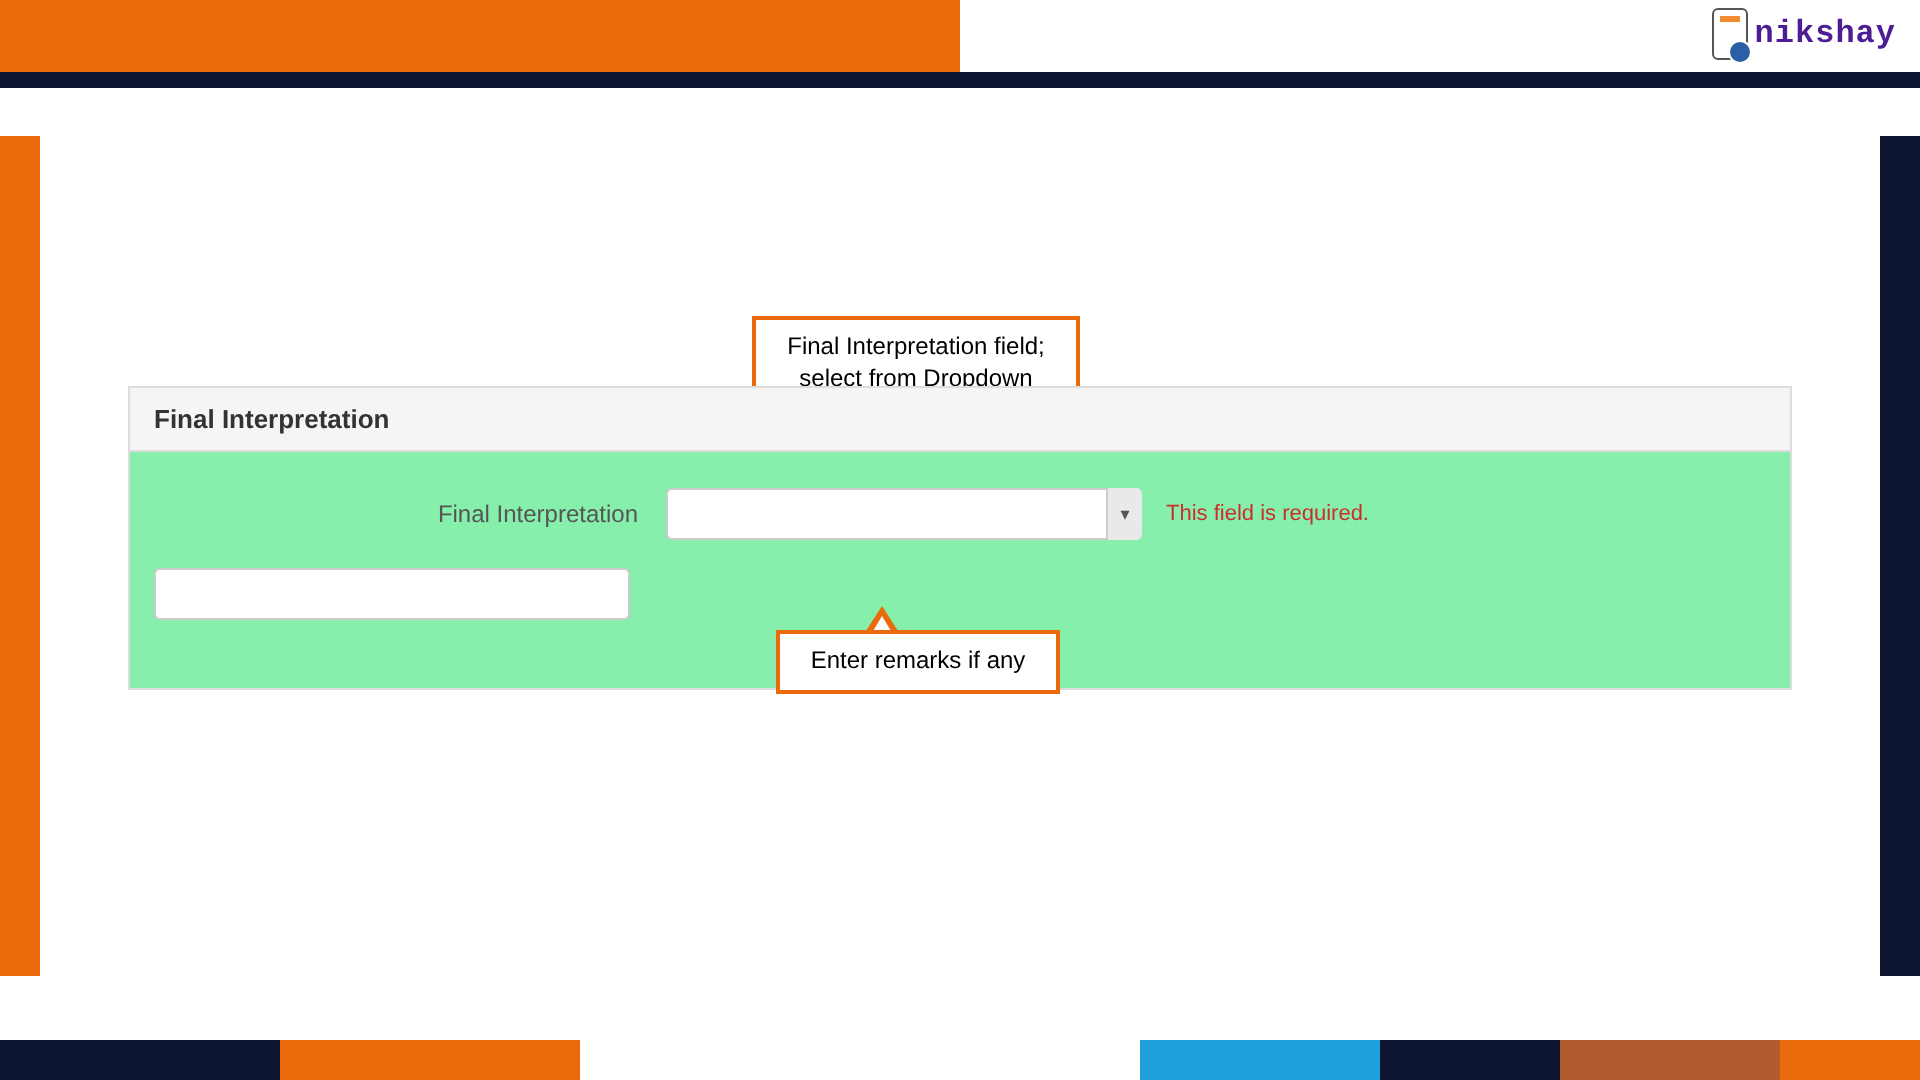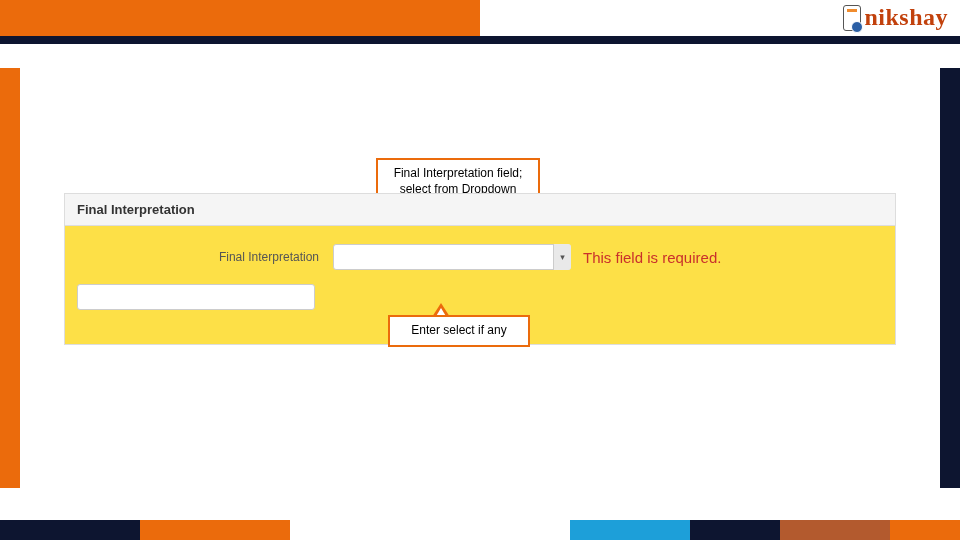--- a/index.html
+++ b/index.html
@@ -5,36 +5,36 @@
     * { box-sizing: border-box; margin: 0; padding: 0; }
     body { width: 960px; height: 540px; font-family: Arial, sans-serif; background: #fff; position: relative; overflow: hidden; }
     
     .top-orange { position: absolute; top: 0; left: 0; width: 480px; height: 36px; background: #eb6b0c; }
     .top-dark { position: absolute; top: 36px; left: 0; width: 960px; height: 8px; background: #0d1530; }
     
     .logo { position: absolute; top: 4px; right: 12px; display: flex; align-items: center; gap: 3px; }
     .logo-icon { width: 18px; height: 26px; border: 1.5px solid #555; border-radius: 3px; position: relative; background: #fff; }
     .logo-icon::before { content: ""; position: absolute; top: 3px; left: 3px; right: 3px; height: 3px; background: #f08c2e; }
     .logo-icon::after { content: ""; position: absolute; bottom: -3px; right: -3px; width: 10px; height: 10px; border-radius: 50%; background: #2b5fa5; border: 1.5px solid #fff; }
-    .logo-text { font-family: Liberation Serif, serif; font-size: 24px; color: #c2410c; font-weight: bold; letter-spacing: 0.5px; }
+    .logo-text { font-family: Liberation Mono, monospace; font-size: 16px; color: #4c1d95; font-weight: bold; letter-spacing: 0.5px; }
     
     .left-orange { position: absolute; top: 68px; left: 0; width: 20px; height: 420px; background: #eb6b0c; }
     .right-dark { position: absolute; top: 68px; right: 0; width: 20px; height: 420px; background: #0d1530; }
     
-    .panel { position: absolute; top: 193px; left: 64px; width: 832px; background: #fde047; border: 1px solid #ddd; }
+    .panel { position: absolute; top: 193px; left: 64px; width: 832px; background: #86efac; border: 1px solid #ddd; }
     .panel-header { background: #f5f5f5; padding: 8px 12px; font-size: 13px; font-weight: bold; color: #333; border-bottom: 1px solid #ddd; }
     .panel-body { padding: 18px 12px 20px 12px; }
     
     .form-row { display: flex; align-items: center; margin-bottom: 14px; }
     .form-label { width: 256px; text-align: right; padding-right: 14px; font-size: 12px; color: #555; }
     .form-control { width: 238px; height: 26px; border: 1px solid #ccc; border-radius: 3px; background: #fff; font-size: 12px; padding: 0 6px; }
     .select-wrap { position: relative; width: 238px; }
     .select-wrap .form-control { width: 100%; padding-right: 20px; }
     .select-caret { position: absolute; right: 0; top: 0; width: 18px; height: 26px; background: #e9e9e9; border-left: 1px solid #ccc; border-radius: 0 3px 3px 0; display: flex; align-items: center; justify-content: center; font-size: 9px; color: #555; pointer-events: none; }
-    .err-msg { margin-left: 12px; font-size: 15px; color: #c9302c; }
+    .err-msg { margin-left: 12px; font-size: 11px; color: #c9302c; }
     
     .callout { position: absolute; border: 2px solid #eb6b0c; background: #fff; padding: 6px 10px; font-size: 12px; text-align: center; line-height: 1.3; }
     .callout-1 { top: 158px; left: 376px; width: 164px; }
     .callout-2 { top: 315px; left: 388px; width: 142px; }
     .tail { position: absolute; width: 0; height: 0; }
     .tail-1 { top: 212px; left: 408px; border-left: 9px solid transparent; border-right: 9px solid transparent; border-top: 14px solid #eb6b0c; }
     .tail-1::after { content: ""; position: absolute; top: -15px; left: -6px; border-left: 6px solid transparent; border-right: 6px solid transparent; border-top: 10px solid #fff; }
     .tail-2 { top: 303px; left: 432px; border-left: 9px solid transparent; border-right: 9px solid transparent; border-bottom: 14px solid #eb6b0c; }
     .tail-2::after { content: ""; position: absolute; top: 5px; left: -6px; border-left: 6px solid transparent; border-right: 6px solid transparent; border-bottom: 10px solid #fff; }
     
@@ -75,21 +75,21 @@
       </div>
       <div class="err-msg">This field is required.</div>
     </div>
     <div class="form-row">
       <input class="form-control" value="" style="">
     </div>
   </div>
 </div>
 
 <div class="tail tail-2"></div>
-<div class="callout callout-2">Enter select if any</div>
+<div class="callout callout-2">Enter remarks if any</div>
 
 <div class="footer">
   <div class="f1"></div>
   <div class="f2"></div>
   <div class="f3"></div>
   <div class="f4"></div>
   <div class="f5"></div>
   <div class="f6"></div>
   <div class="f7"></div>
 </div>

